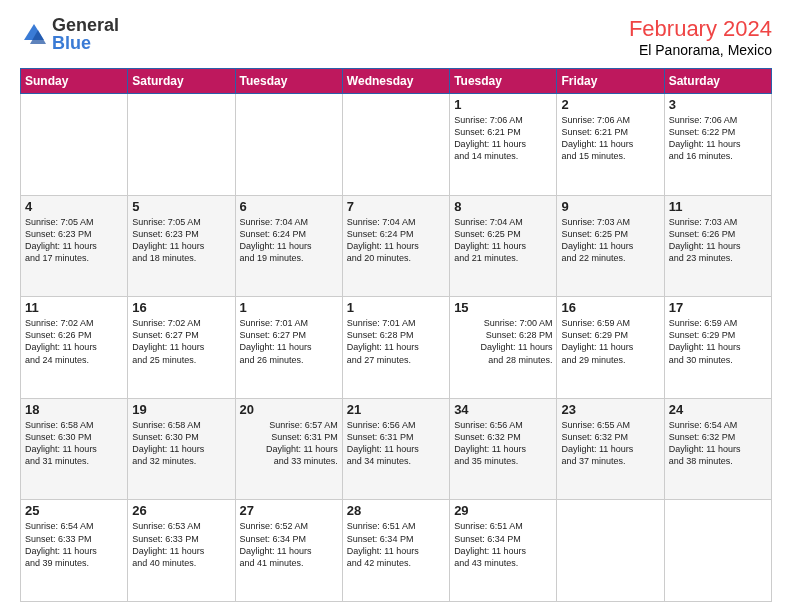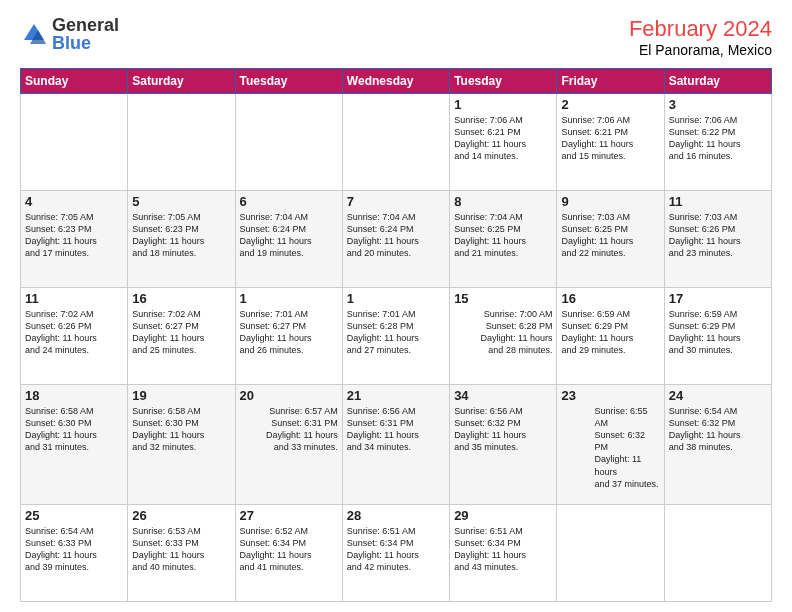--- a/index.html
+++ b/index.html
@@ -295,21 +295,21 @@
           </td>
           <td>
             <span class="day-num">34</span>
             <div class="day-info" style="white-space: pre-line;">Sunrise: 6:56 AM
 Sunset: 6:32 PM
 Daylight: 11 hours
 and 35 minutes.</div>
           </td>
           <td>
             <span class="day-num">23</span>
-            <div class="day-info" style="white-space: pre-line; margin-left: 33px;">Sunrise: 6:55 AM
+            <div class="day-info" style="white-space: pre-line;">Sunrise: 6:55 AM
 Sunset: 6:32 PM
 Daylight: 11 hours
 and 37 minutes.</div>
           </td>
           <td>
             <span class="day-num">24</span>
             <div class="day-info" style="white-space: pre-line;">Sunrise: 6:54 AM
 Sunset: 6:32 PM
 Daylight: 11 hours
 and 38 minutes.</div>

